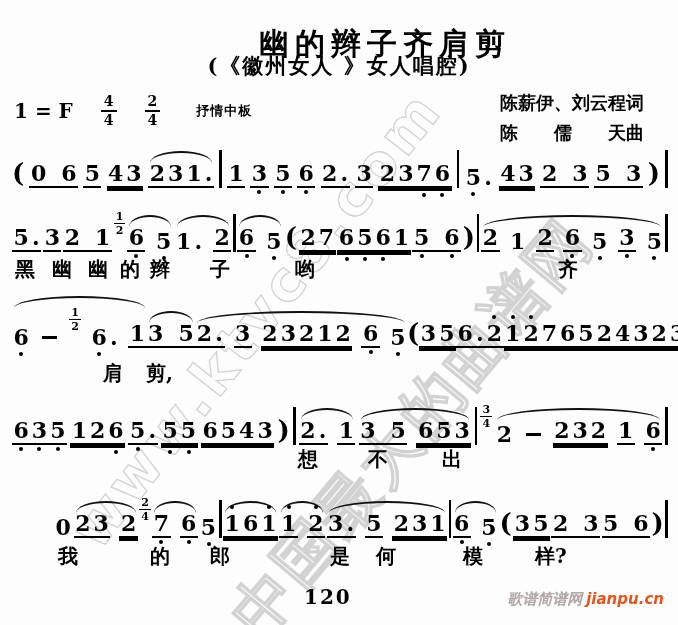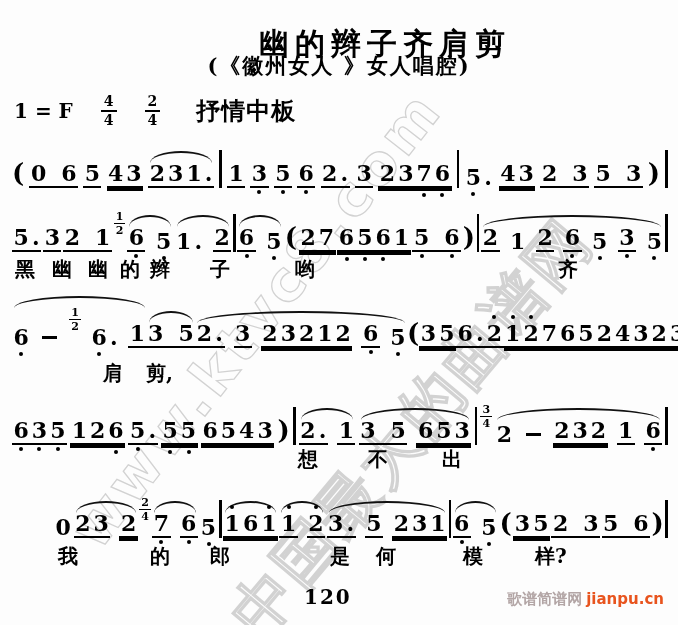--- a/index.html
+++ b/index.html
@@ -16,21 +16,21 @@
   .title{position:absolute;top:8px;left:0;width:100%;margin:16px;text-align:center;
          font-size:30px;font-weight:700;letter-spacing:6px;padding-left:60px;box-sizing:border-box;z-index:2;}
   .subtitle{position:absolute;top:52px;left:0;width:100%;text-align:center;
          font-size:21px;font-weight:700;letter-spacing:2px;z-index:2;}
   .keyline{position:absolute;top:94px;left:14px;display:flex;align-items:center;gap:28px;
          font-size:20px;font-weight:700;z-index:2;}
   .meter{display:inline-flex;flex-direction:column;align-items:center;font-size:14px;
          font-weight:700;line-height:1.05;}
   .meter .m-top{border-bottom:2px solid #000;padding:0 3px 1px;}
   .meter .m-bot{padding-top:1px;}
-  .tempo{font-size:24px;letter-spacing:1px;margin-left:8px;}
+  .tempo{font-size:13px;letter-spacing:1px;margin-left:8px;}
   .credits{position:absolute;top:88px;right:34px;text-align:right;font-size:18px;
          font-weight:700;line-height:1.65;z-index:2;}
   
   .mrow{position:absolute;left:12px;right:10px;display:flex;justify-content:space-between;
         align-items:flex-end;height:52px;padding-bottom:12px;box-sizing:content-box;z-index:2;}
   .mrow1{top:136px;}
   .mrow2{top:200px;}
   .mrow3{top:296px;}
   .mrow4{top:393px;}
   .mrow5{top:486px;left:54px;}
@@ -57,21 +57,21 @@
         font-weight:700;line-height:1;margin:0 0 16px;}
   .frac .fr-top{border-bottom:1.5px solid #000;padding:0 2px 1px;}
   .frac .fr-bot{padding-top:1px;}
   
   .lrow{position:absolute;left:0;right:0;height:26px;z-index:2;}
   .lchar{position:absolute;font-size:20px;font-weight:700;font-family:"DejaVu Serif",serif;}
   
   .pageno{position:absolute;left:304px;top:585px;font-size:20px;font-weight:700;
         letter-spacing:2px;z-index:2;}
   .footer{position:absolute;right:14px;top:590px;font-size:15px;font-weight:700;
-        color:#b3a6a6;font-family:"DejaVu Sans",sans-serif;z-index:2;}
+        color:#b3a6a6;font-family:"DejaVu Sans",sans-serif;z-index:2;font-style:italic;}
   .footer .url{margin-left:4px;}
 </style>
 </head>
 <body>
 
 <div class="page">
 
   <div class="wm wm-url">www.ktvc8.com</div>
   <div class="wm wm-slogan">中国最大的曲谱网</div>
 
@@ -84,20 +84,24 @@
       <span class="m-top">4</span>
       <span class="m-bot">4</span>
     </span>
     <span class="meter">
       <span class="m-top">2</span>
       <span class="m-bot">4</span>
     </span>
     <span class="tempo">抒情中板</span>
   </div>
 
+  <div class="credits">
+    <div>陈薪伊、刘云程词</div>
+    <div>陈　　儒　　天曲</div>
+  </div>
 
   <div id="music">
       <div class="mrow mrow1">
         <span class="paren">(</span>
         <span class="note u1">
           <span class="ch">0</span>
           <span class="ch sp"></span>
           <span class="ch">6</span>
         </span>
         <span class="note u1">

